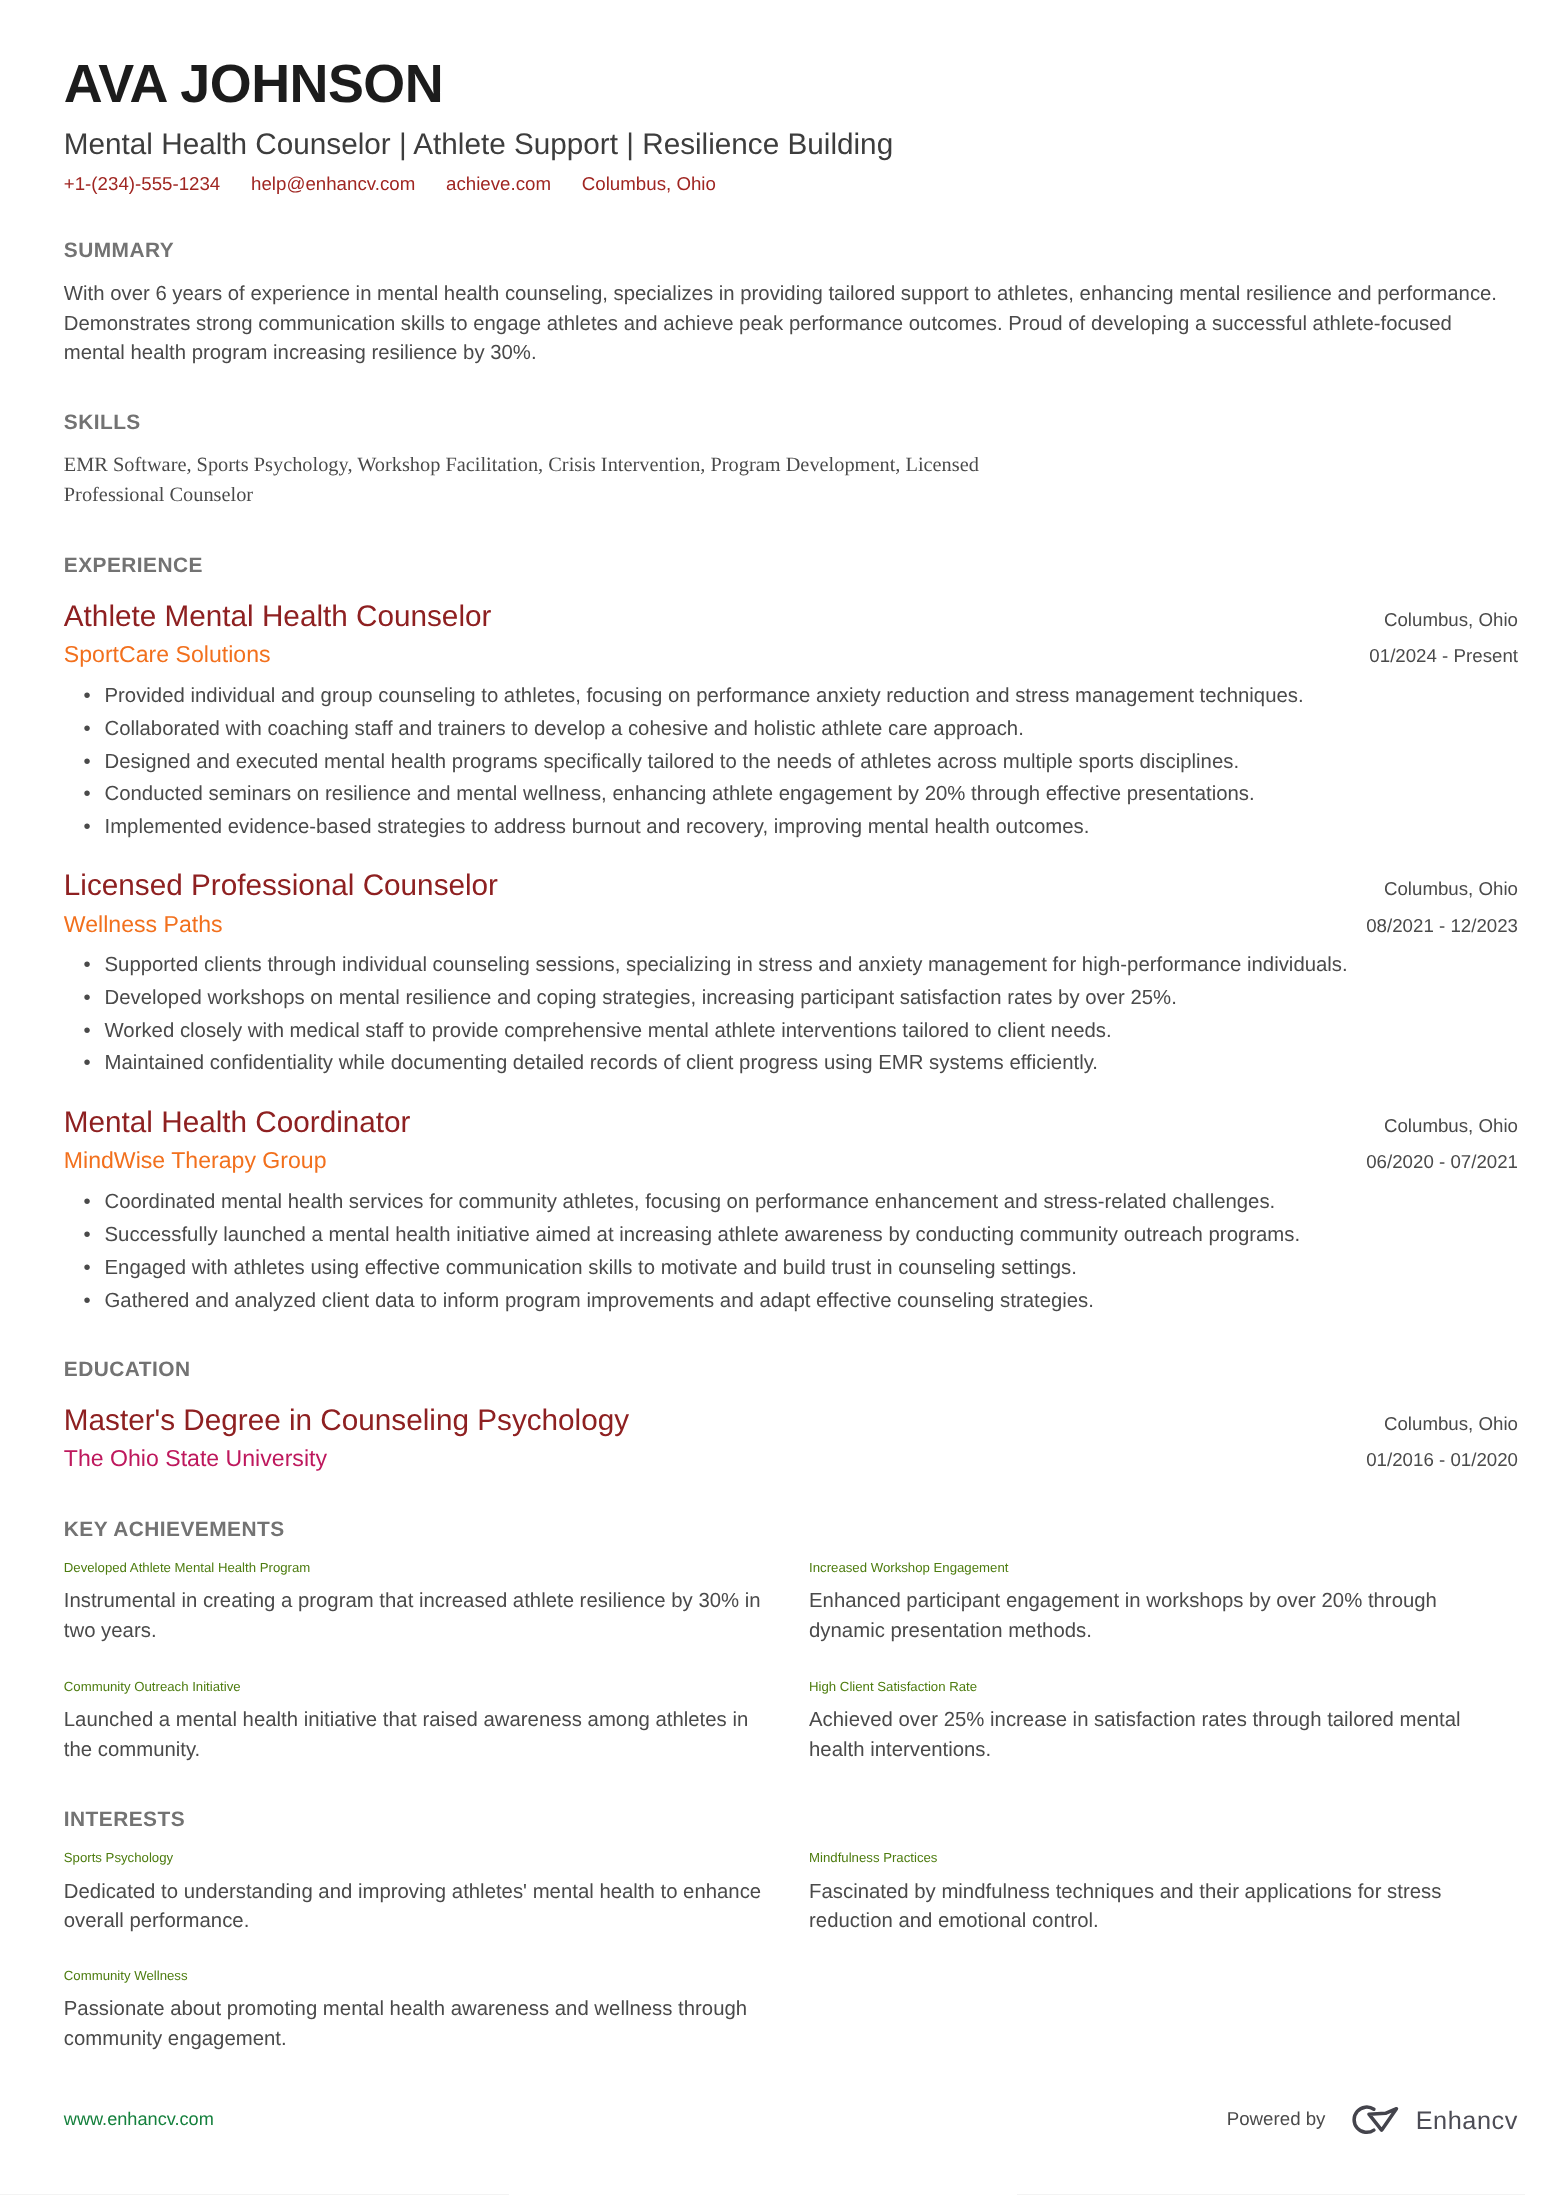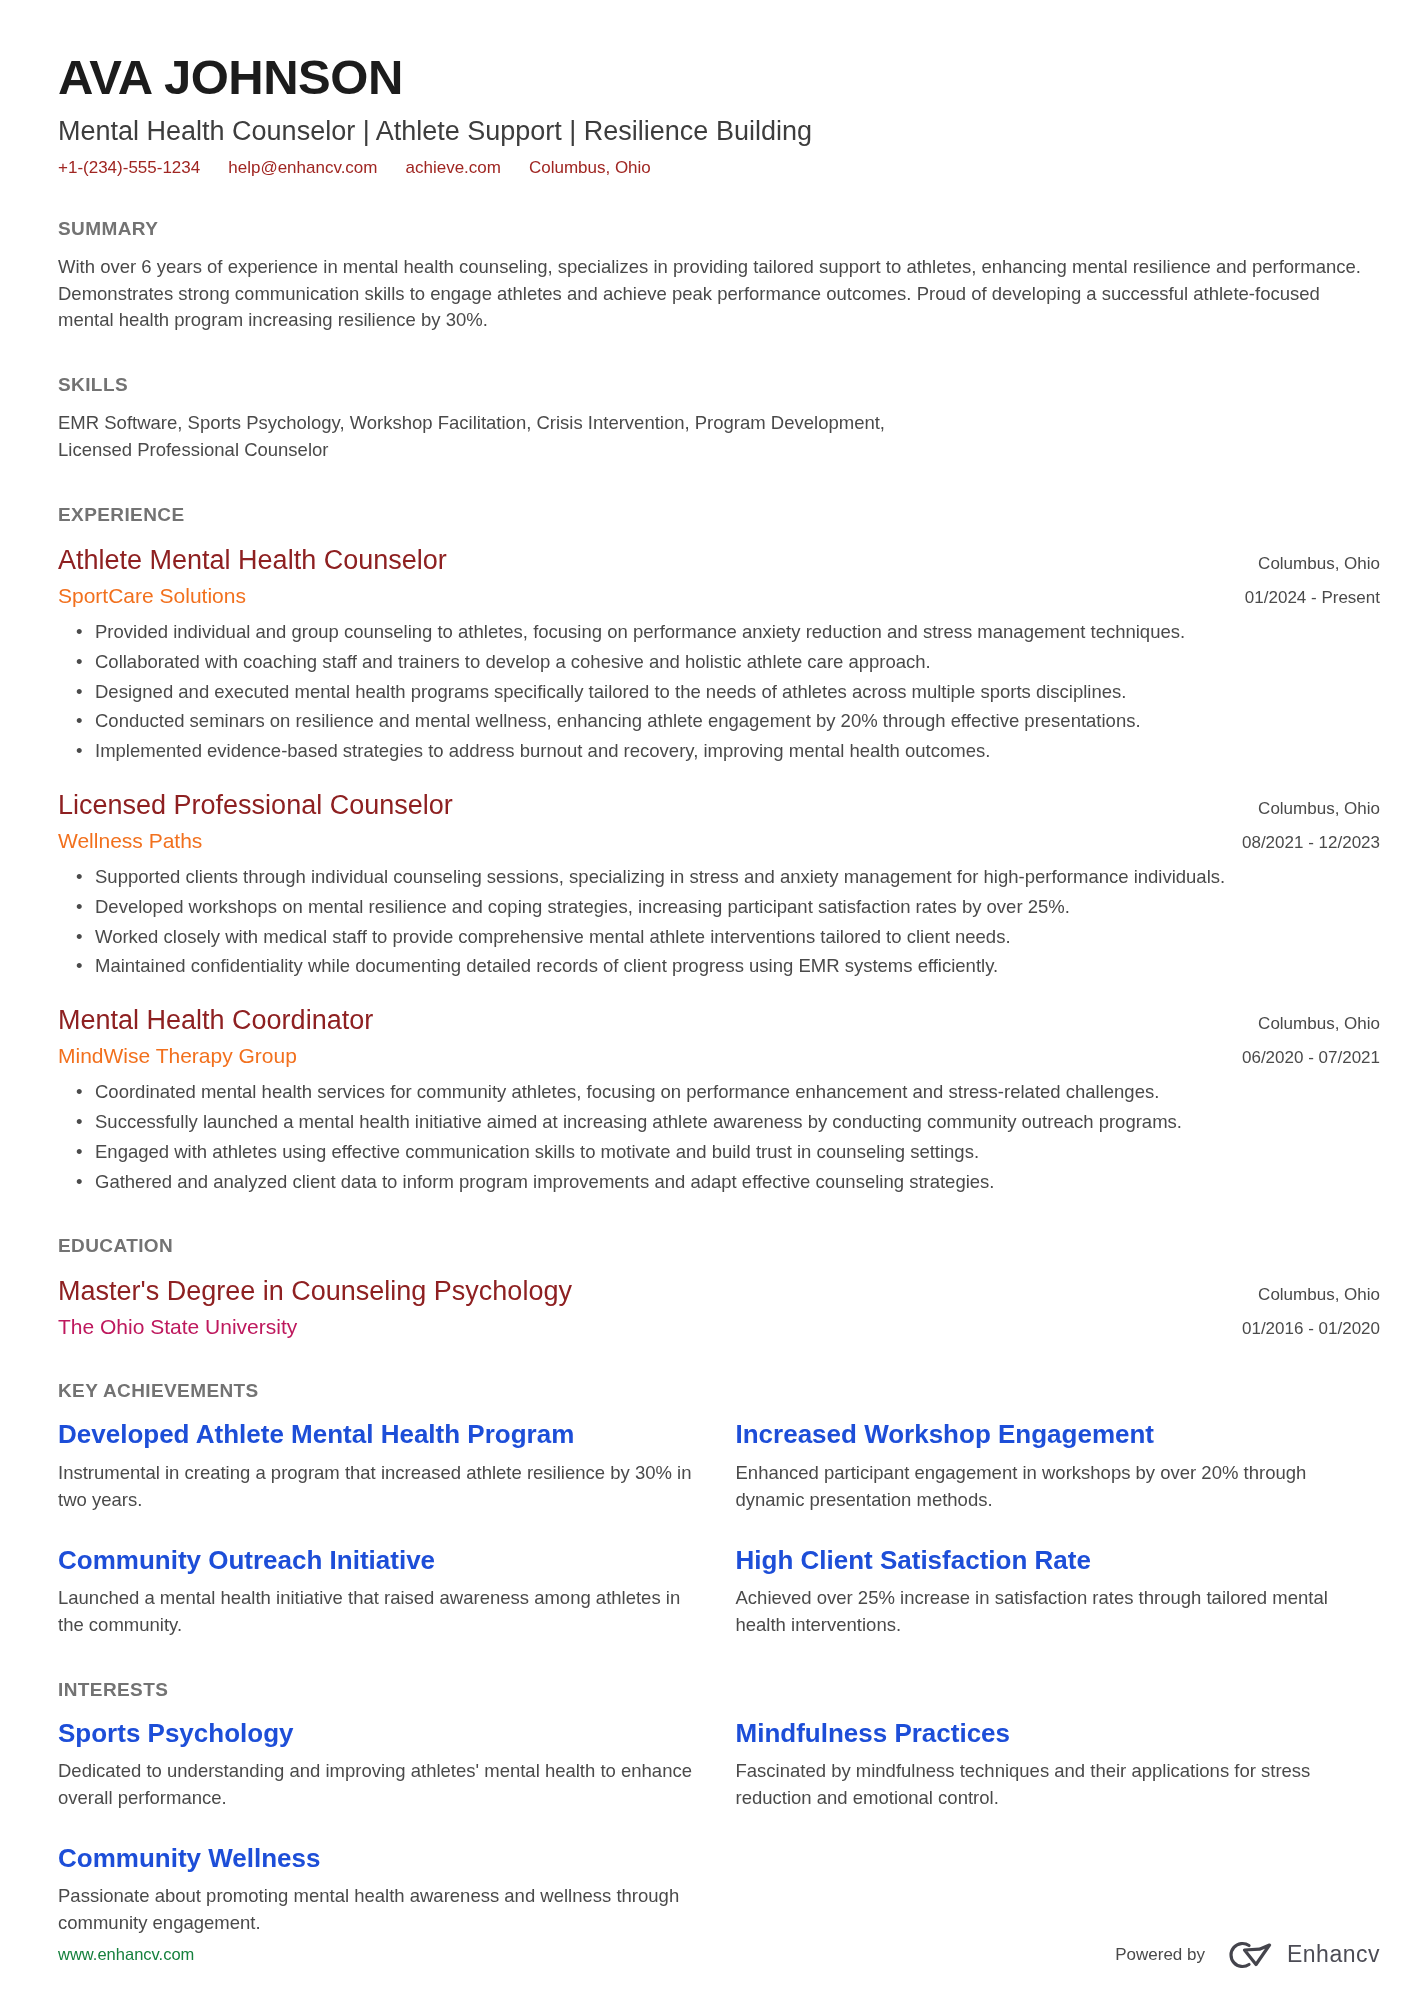--- a/index.html
+++ b/index.html
@@ -48,21 +48,21 @@
     font-weight: bold;
     color: #737373;
     letter-spacing: 0.4px;
   }
   .body {
     margin-top: 14px;
     font-size: 18.5px;
     line-height: 1.45;
     color: #4a4a4a;
   }
-  .skills { max-width: 900px; }
+  .skills { max-width: 900px; font-family: Liberation Serif, serif; }
 
   
   .job { margin-top: 18px; }
   .job + .job { margin-top: 24px; }
   .row {
     display: flex;
     justify-content: space-between;
     align-items: baseline;
   }
   .job-title {
@@ -111,23 +111,23 @@
 
   
   .grid {
     margin-top: 16px;
     display: grid;
     grid-template-columns: 1fr 1fr;
     column-gap: 33px;
     row-gap: 30px;
   }
   .card-title {
-    font-size: 26px;
-    font-weight: bold;
-    color: #1d4ed8;
+    font-size: 12px;
+    font-weight: normal;
+    color: #4d7c0f;
     line-height: 1.25;
   }
   .card-text {
     margin-top: 9px;
     font-size: 18.5px;
     line-height: 1.45;
     color: #4a4a4a;
   }
 
   

